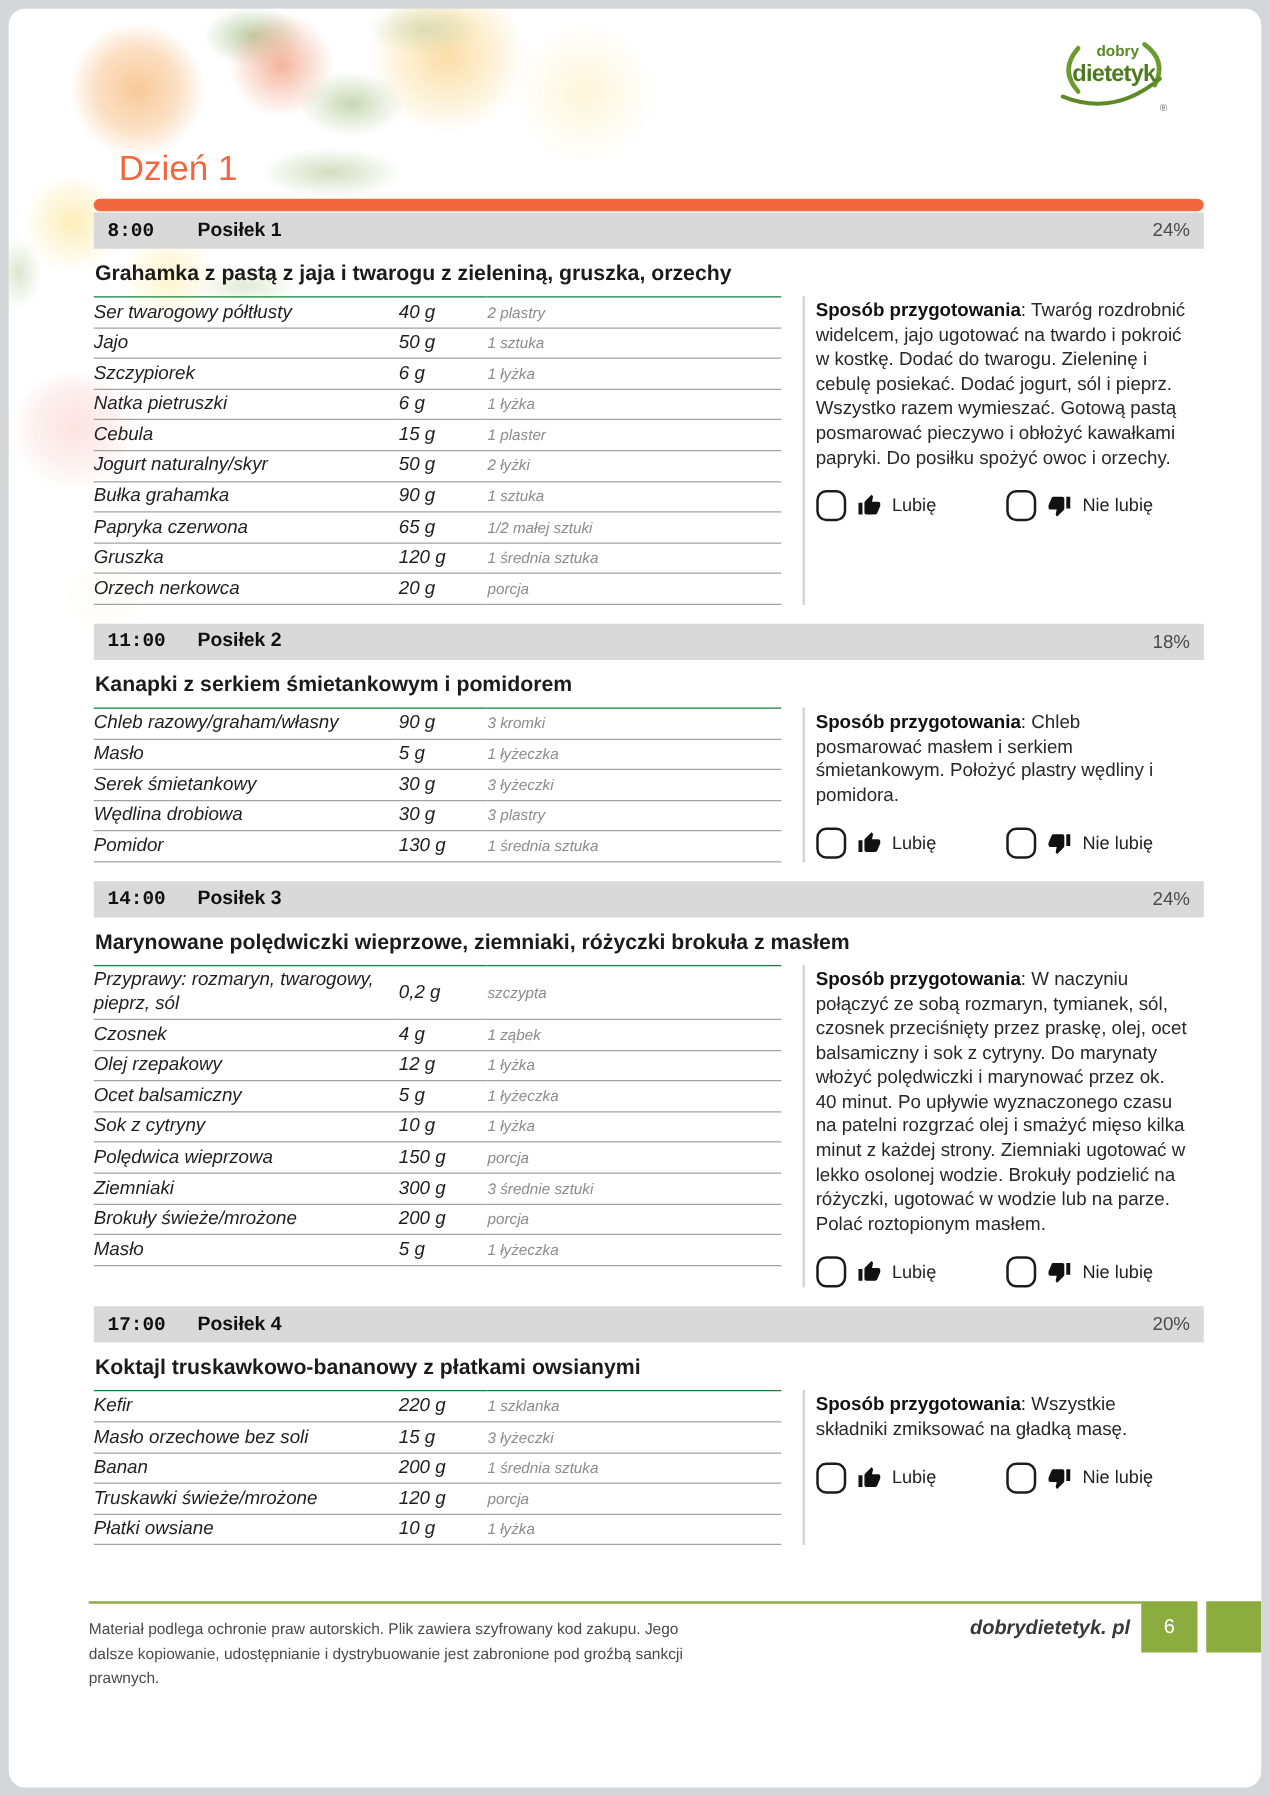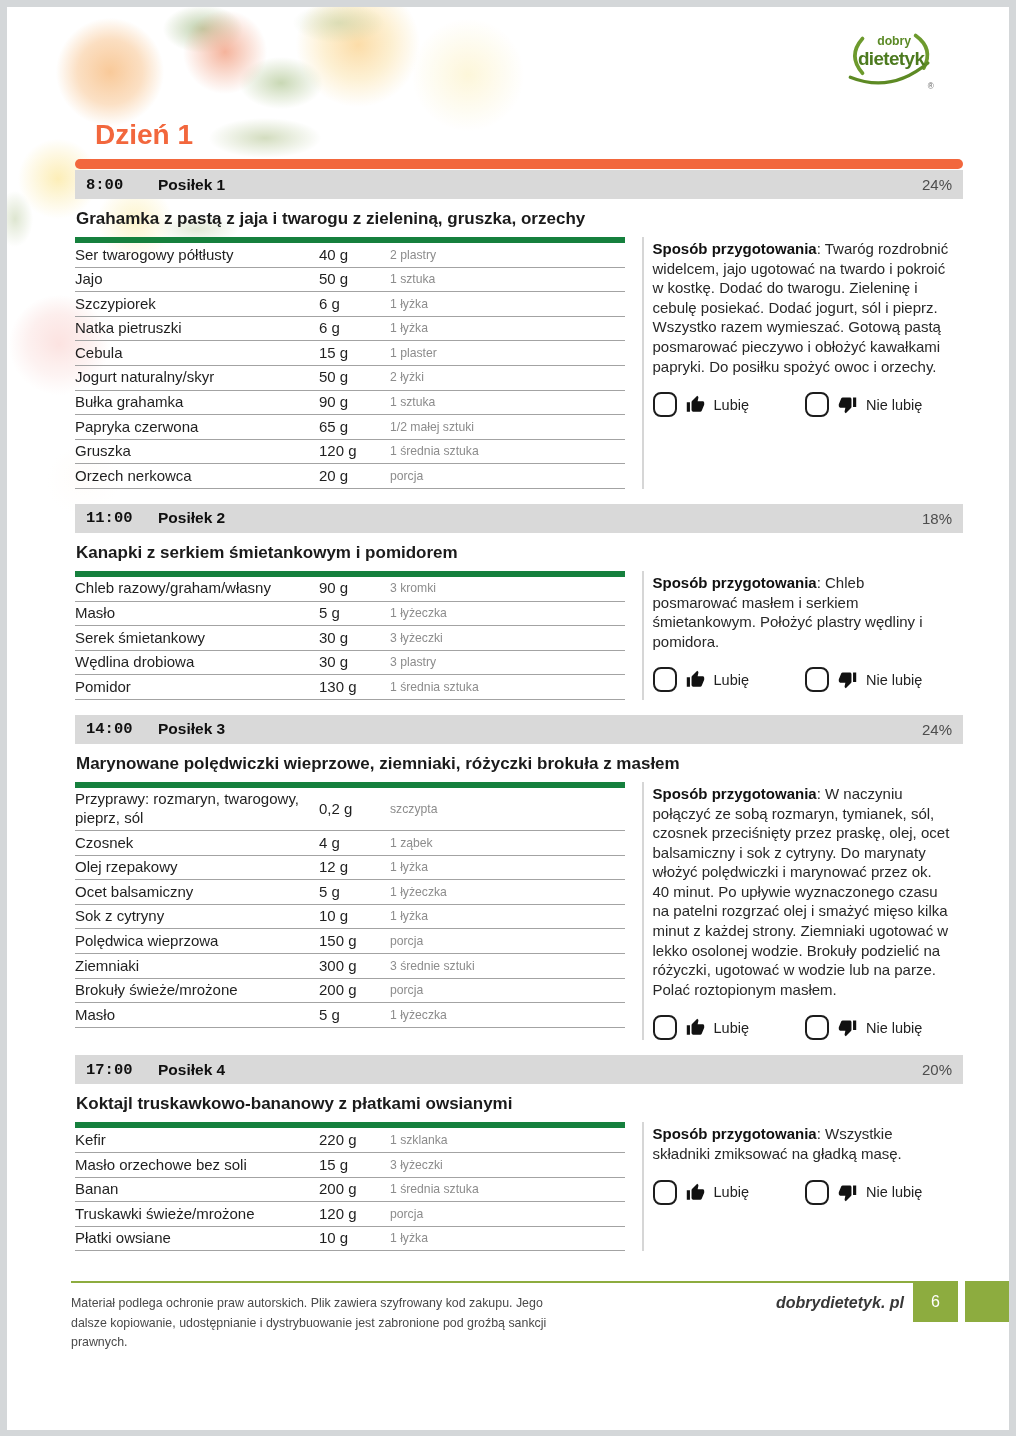--- a/index.html
+++ b/index.html
@@ -5,21 +5,21 @@
   html,body{margin:0;padding:0;}
   body{
     width:1016px;height:1436px;
     font-family:"Liberation Sans","DejaVu Sans",sans-serif;
     background:#d4d7d9;
     position:relative;
     -webkit-font-smoothing:antialiased;
   }
   .page{
     position:absolute;left:7px;top:7px;right:7px;bottom:6px;
-    background:#ffffff;overflow:hidden;
+    background:#ffffff;overflow:hidden;border-radius:13px;
   }
   
   .hero{
     position:absolute;top:0;left:0;width:100%;height:545px;pointer-events:none;
     background-image:
       linear-gradient(to bottom, rgba(255,255,255,0.42) 0%, rgba(255,255,255,0.50) 28%,
         rgba(255,255,255,0.72) 55%, rgba(255,255,255,0.92) 80%, #ffffff 97%),
       radial-gradient(circle 54px at 103px 65px,  rgba(242,146,48,0.90) 0%, rgba(243,150,55,0.55) 60%, rgba(243,150,55,0) 100%),
       radial-gradient(circle 42px at 218px 45px,  rgba(233,95,45,0.85) 0%, rgba(233,95,45,0) 100%),
       radial-gradient(ellipse 40px 24px at 196px 22px, rgba(104,146,60,0.80) 0%, rgba(104,146,60,0) 100%),
@@ -40,40 +40,40 @@
   .logo svg{width:100%;height:100%;}
   .swoosh{fill:none;stroke:#6d9a2d;stroke-width:3.6;stroke-linecap:round;}
   .swoosh.thick{stroke-width:3.2;stroke:#5d8a24;}
   .logo-top{font-size:12px;fill:#5b8a26;font-weight:bold;}
   .logo-name{font-size:18.5px;font-weight:bold;fill:#4c7a1f;letter-spacing:-0.6px;}
   .logo-reg{font-size:8px;fill:#666;}
   
   .content{position:relative;z-index:1;margin:0 46px 0 68px;}
   h1.day-title{
     margin:0 0 0 20px;padding-top:111px;
-    font-size:28px;line-height:34px;font-weight:bold;color:#f2673d;
+    font-size:28px;line-height:34px;font-weight:normal;color:#f2673d;
   }
   .accent-bar{margin-top:7px;height:10px;border-radius:5px;background:#f2673d;}
   .meals{margin-top:1px;}
   
   .meal{margin-bottom:15px;}
   .meal-header{
     height:29px;background:#d9d9d9;display:flex;align-items:center;
     font-size:15.5px;color:#101010;
   }
   .meal-time{font-weight:bold;margin-left:11px;width:72px;font-family:Liberation Mono, monospace;}
   .meal-name{font-weight:bold;flex:1;}
   .meal-percent{font-weight:normal;color:#4d4d4d;font-size:15px;margin-right:11px;}
   .meal-title{
     margin:9px 0 7px 1px;font-size:17px;line-height:22px;font-weight:bold;color:#1b1b1b;
   }
   .meal-body{display:flex;align-items:stretch;}
   table.ingredients{
     width:550px;border-collapse:collapse;table-layout:fixed;
-    border-top:6px solid #15803d;align-self:flex-start;
+    border-top:1px solid #15803d;align-self:flex-start;font-style:italic;
   }
   table.ingredients td{
     border-bottom:1px solid #a3a3a3;padding:2.5px 0;line-height:18.6px;vertical-align:middle;
   }
   td.ing-name{width:244px;font-size:15px;color:#1f1f1f;padding-right:6px;}
   td.ing-amount{width:71px;font-size:15px;color:#1f1f1f;}
   td.ing-portion{font-size:12.2px;color:#8c8c8c;}
   .vdiv{width:1.5px;background:#d6d6d6;margin-left:17px;}
   .prep-col{margin-left:9px;width:300px;}
   .prep-p{margin:0;padding-top:2px;font-size:15px;line-height:19.6px;color:#282828;}

